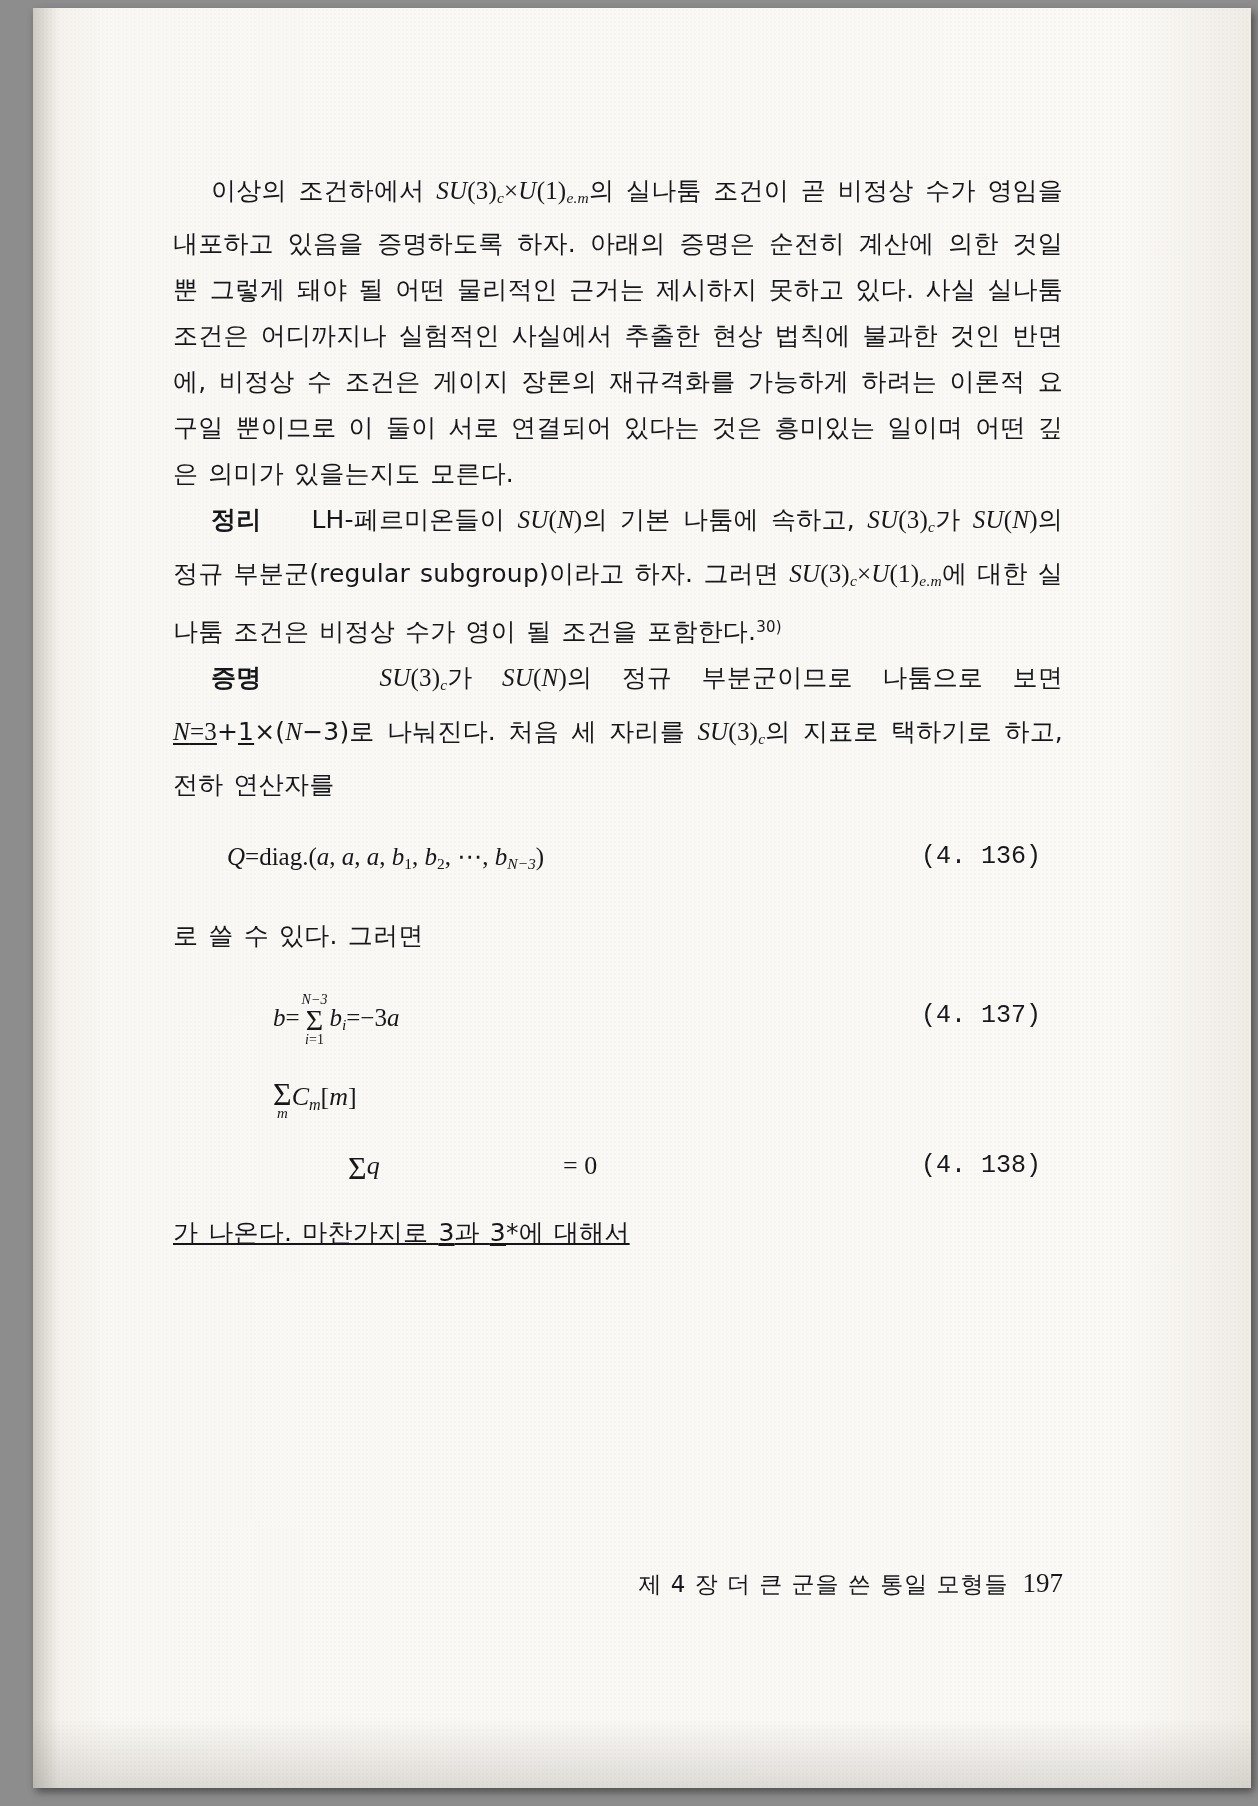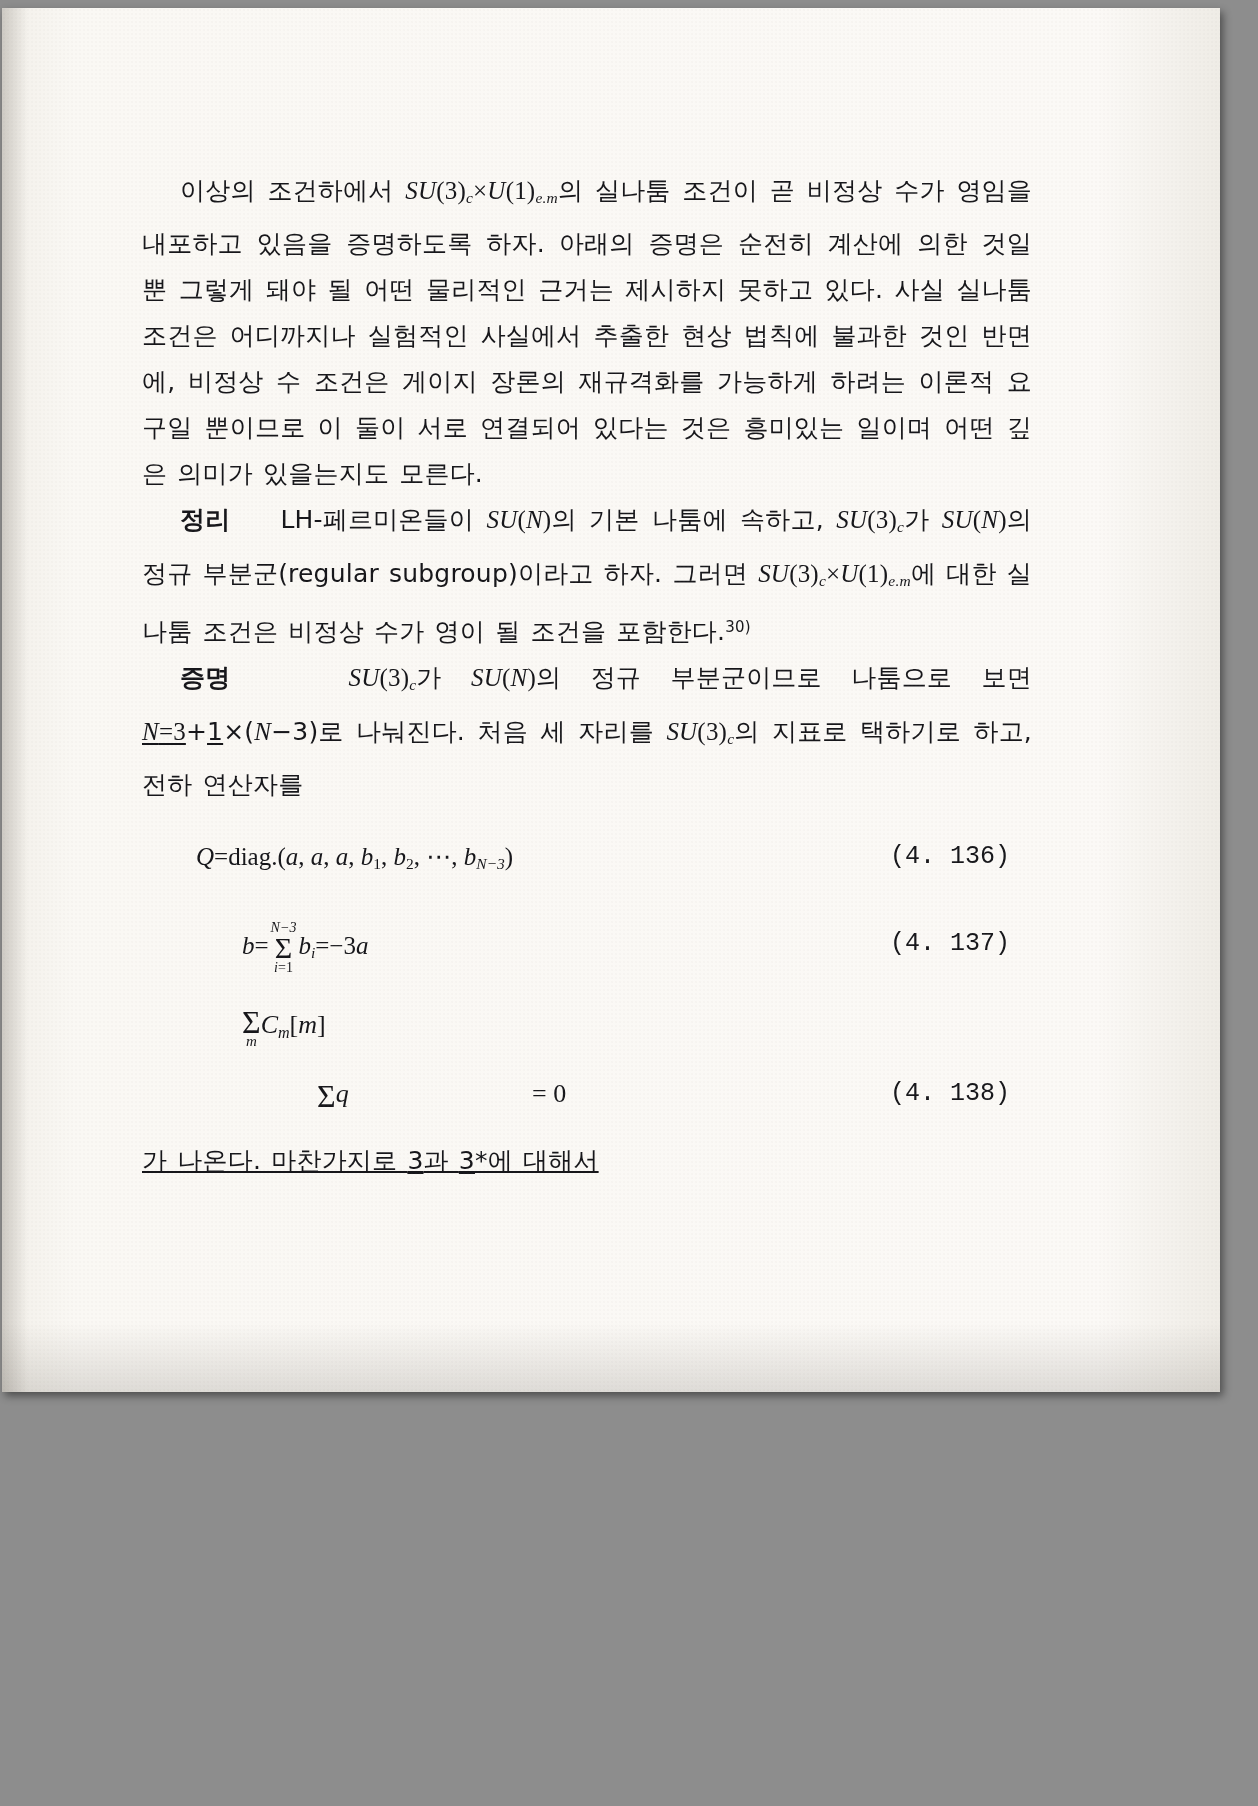--- a/index.html
+++ b/index.html
@@ -8,24 +8,24 @@
     background: #8d8d8d;
   }
   body {
     width: 1258px;
     height: 1806px;
     overflow: hidden;
     font-family: "Liberation Serif", serif;
   }
   .page {
     position: absolute;
-    left: 2px;
+    left: 33px;
     top: 8px;
     width: 1218px;
-    height: 1384px;
+    height: 1780px;
     background: #e5e5e5;
     box-shadow: 3px 4px 8px rgba(0,0,0,0.45);
   }
   .page-inner {
     position: absolute;
     left: 0; top: 0; right: 0; bottom: 0;
     background:
       linear-gradient(to right, #f2efe9 0%, #faf8f4 6%, #fbf9f6 90%, #efece6 100%);
   }
   .content {
@@ -213,20 +213,21 @@
         <span class="math up"><span class="math">SU</span>(3)<sub class="math">c</sub></span>가 <span class="math up"><span class="math">SU</span>(<span class="math">N</span>)</span>의 정규 부분군이므로 나툼으로 보면 <span class="uline math up"><span class="math">N</span>=3</span>+<span class="uline">1</span>×(<span class="math">N</span>−3)로 나눠진다. 처음 세 자리를 <span class="math up"><span class="math">SU</span>(3)<sub class="math">c</sub></span>의 지표로 택하기로 하고, 전하 연산자를
       </p>
 
       <div class="eqline">
         <span class="eqbody">
           <span class="math">Q</span><span class="up">=diag.</span><span class="up">(</span><span class="math">a</span><span class="up">, </span><span class="math">a</span><span class="up">, </span><span class="math">a</span><span class="up">, </span><span class="math">b</span><sub class="up">1</sub><span class="up">, </span><span class="math">b</span><sub class="up">2</sub><span class="up">, ⋯, </span><span class="math">b</span><sub class="math">N−3</sub><span class="up">)</span>
         </span>
         <span class="eqnum">(4. 136)</span>
       </div>
 
+      <p class="para kor">로 쓸 수 있다. 그러면</p>
 
       <div class="eqline" style="margin-top:34px;">
         <span class="eqbody" style="margin-left:100px;">
           <span class="math">b</span><span class="up">=</span><span class="sumwrap"><span class="lim-top"><span class="math">N−3</span></span><span class="sigma">Σ</span><span class="lim-bot"><span class="math">i</span>=1</span></span><span class="math">b</span><sub class="math">i</sub><span class="up">=−3</span><span class="math">a</span>
         </span>
         <span class="eqnum">(4. 137)</span>
       </div>
 
 
       <div class="eq-disp eq-indent-2">
@@ -241,18 +242,21 @@
         <span class="eq-138-zero">= 0</span>
         <span class="eqnum">(4. 138)</span>
       </div>
 
       <p class="para kor" style="margin-top:26px;text-decoration:underline;">
         가 나온다. 마찬가지로 <span class="uline">3</span>과 <span class="uline">3</span>*에 대해서
       </p>
 
     </div>
 
+    <div class="footer">
+      <span>제 4 장  더 큰 군을 쓴 통일 모형들</span><span class="pageno">197</span>
+    </div>
 
     <div class="noise"></div>
     <div class="shade-left"></div>
     <div class="shade-bottom"></div>
   </div>
 </div>
 
 </body></html>

